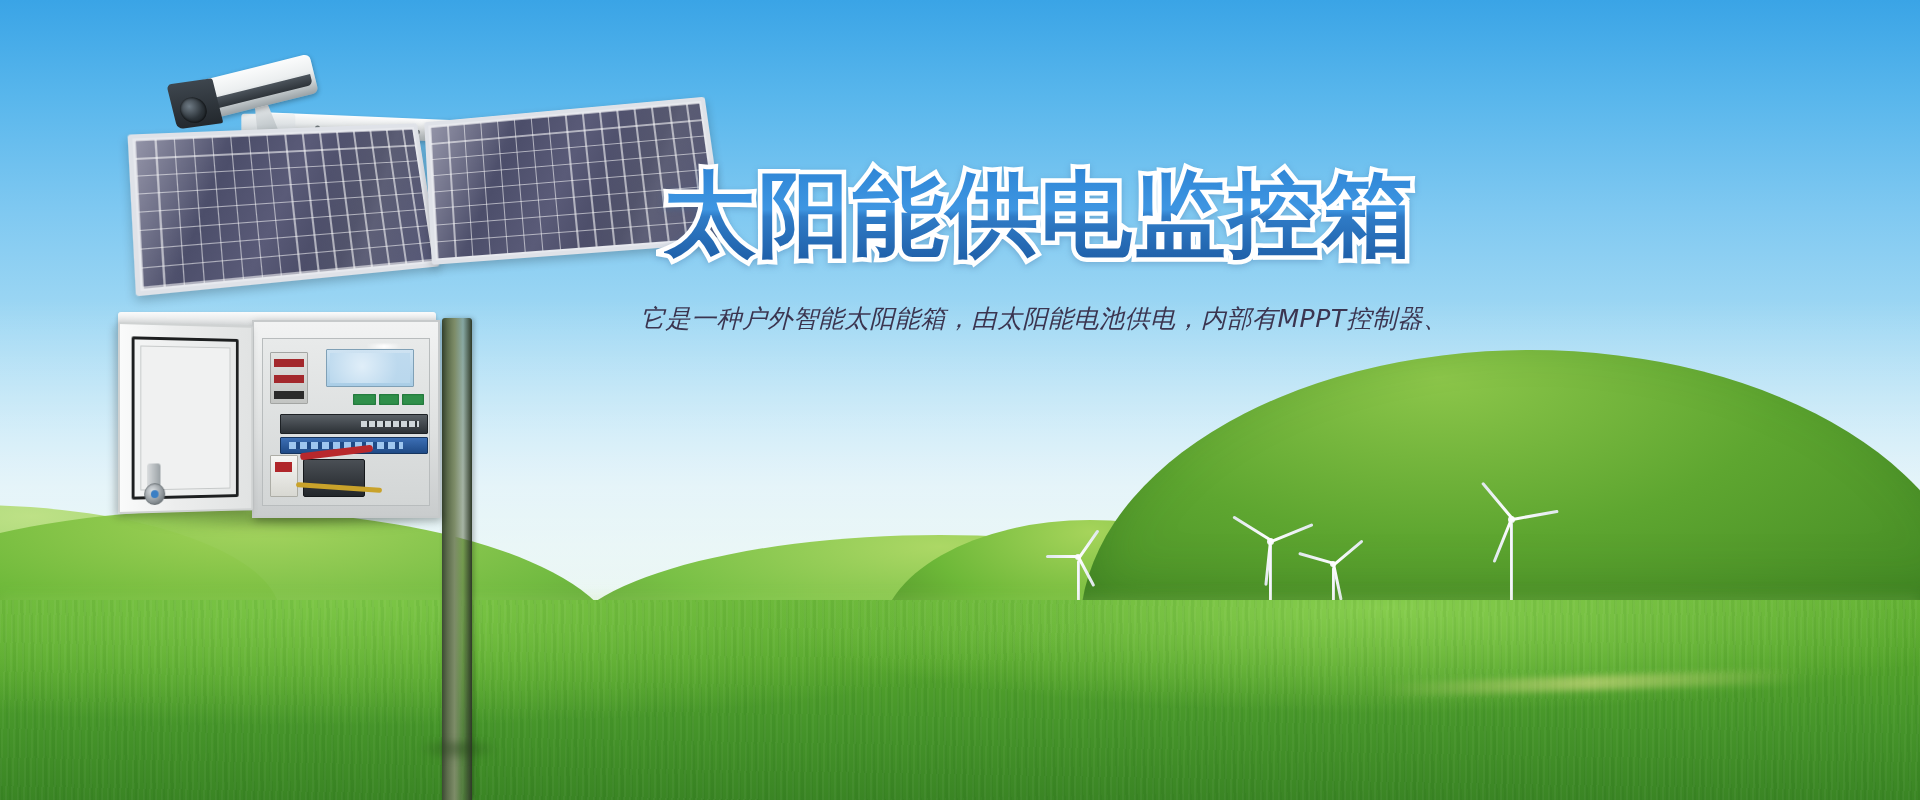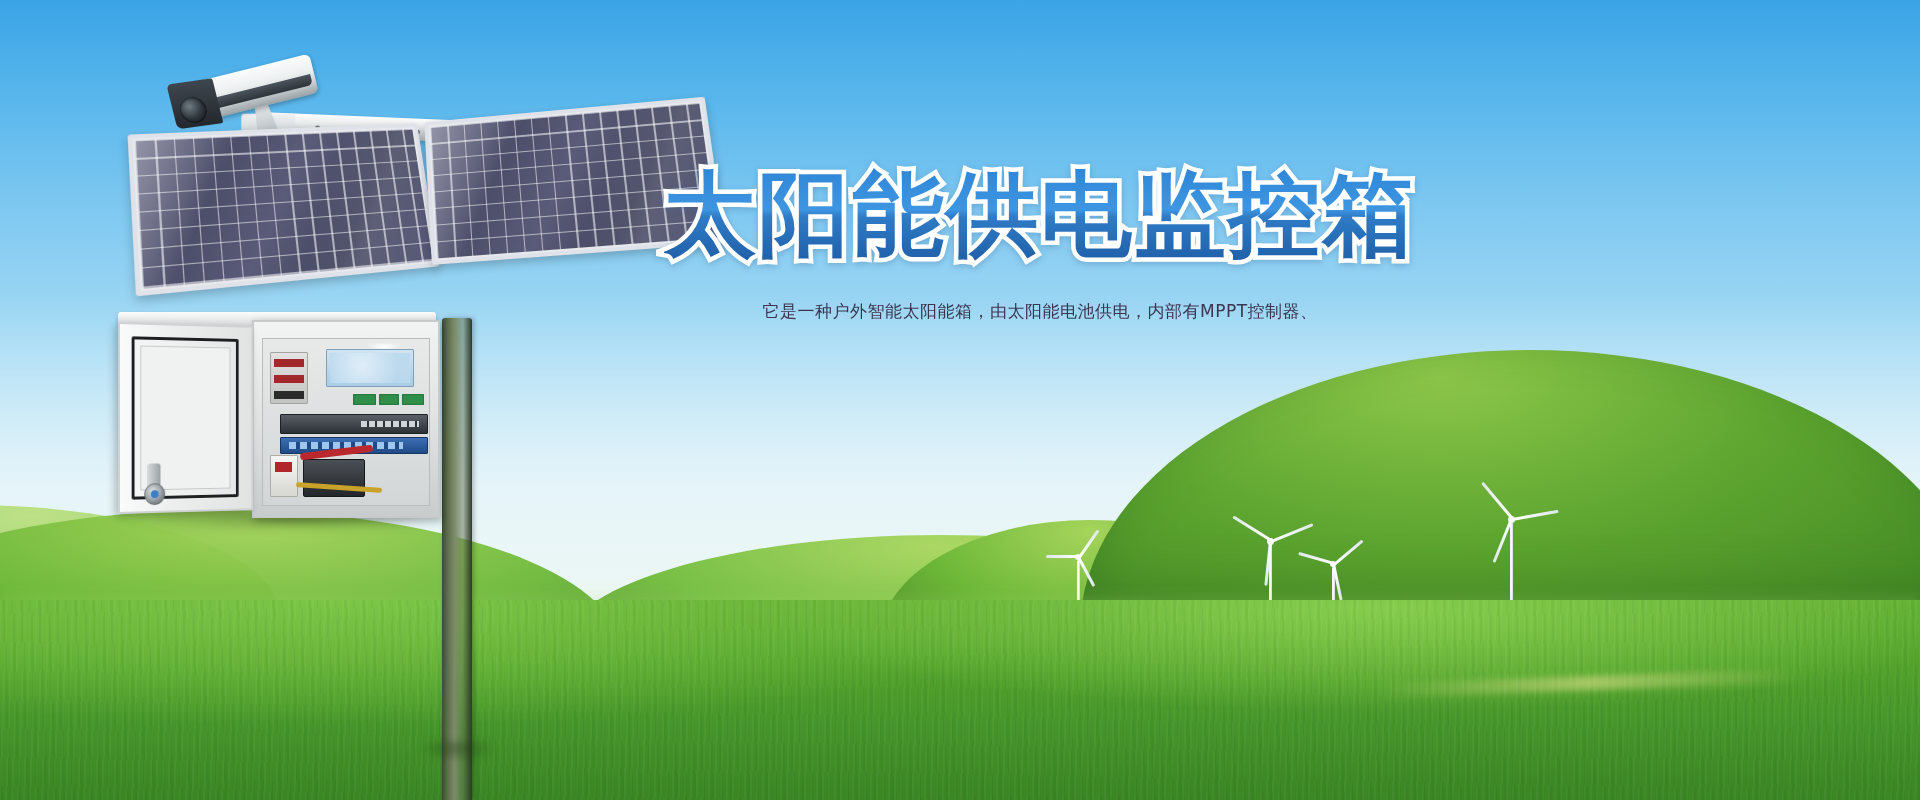--- a/index.html
+++ b/index.html
@@ -312,24 +312,25 @@
     font-family:"DejaVu Sans","Liberation Sans",sans-serif;
     font-size:92px;font-weight:bold;letter-spacing:2px;line-height:1.02;margin:0;
     color:#ffffff;
     -webkit-text-stroke:9px #ffffff;
     z-index:1;
     filter:drop-shadow(0 2px 3px rgba(60,110,160,.35));
   }
   .subtitle{
     margin:34px 0 0 0;
     font-family:"DejaVu Sans","Liberation Sans",sans-serif;
-    font-size:17px;
+    font-size:25px;
     line-height:1.82;
     color:#3b3550;
     letter-spacing:.5px;
+    font-style:italic;
   }
   .subtitle div{white-space:nowrap;}
 </style>
 </head>
 <body>
 
 <div class="banner">
 
   <div class="haze"></div>
 

